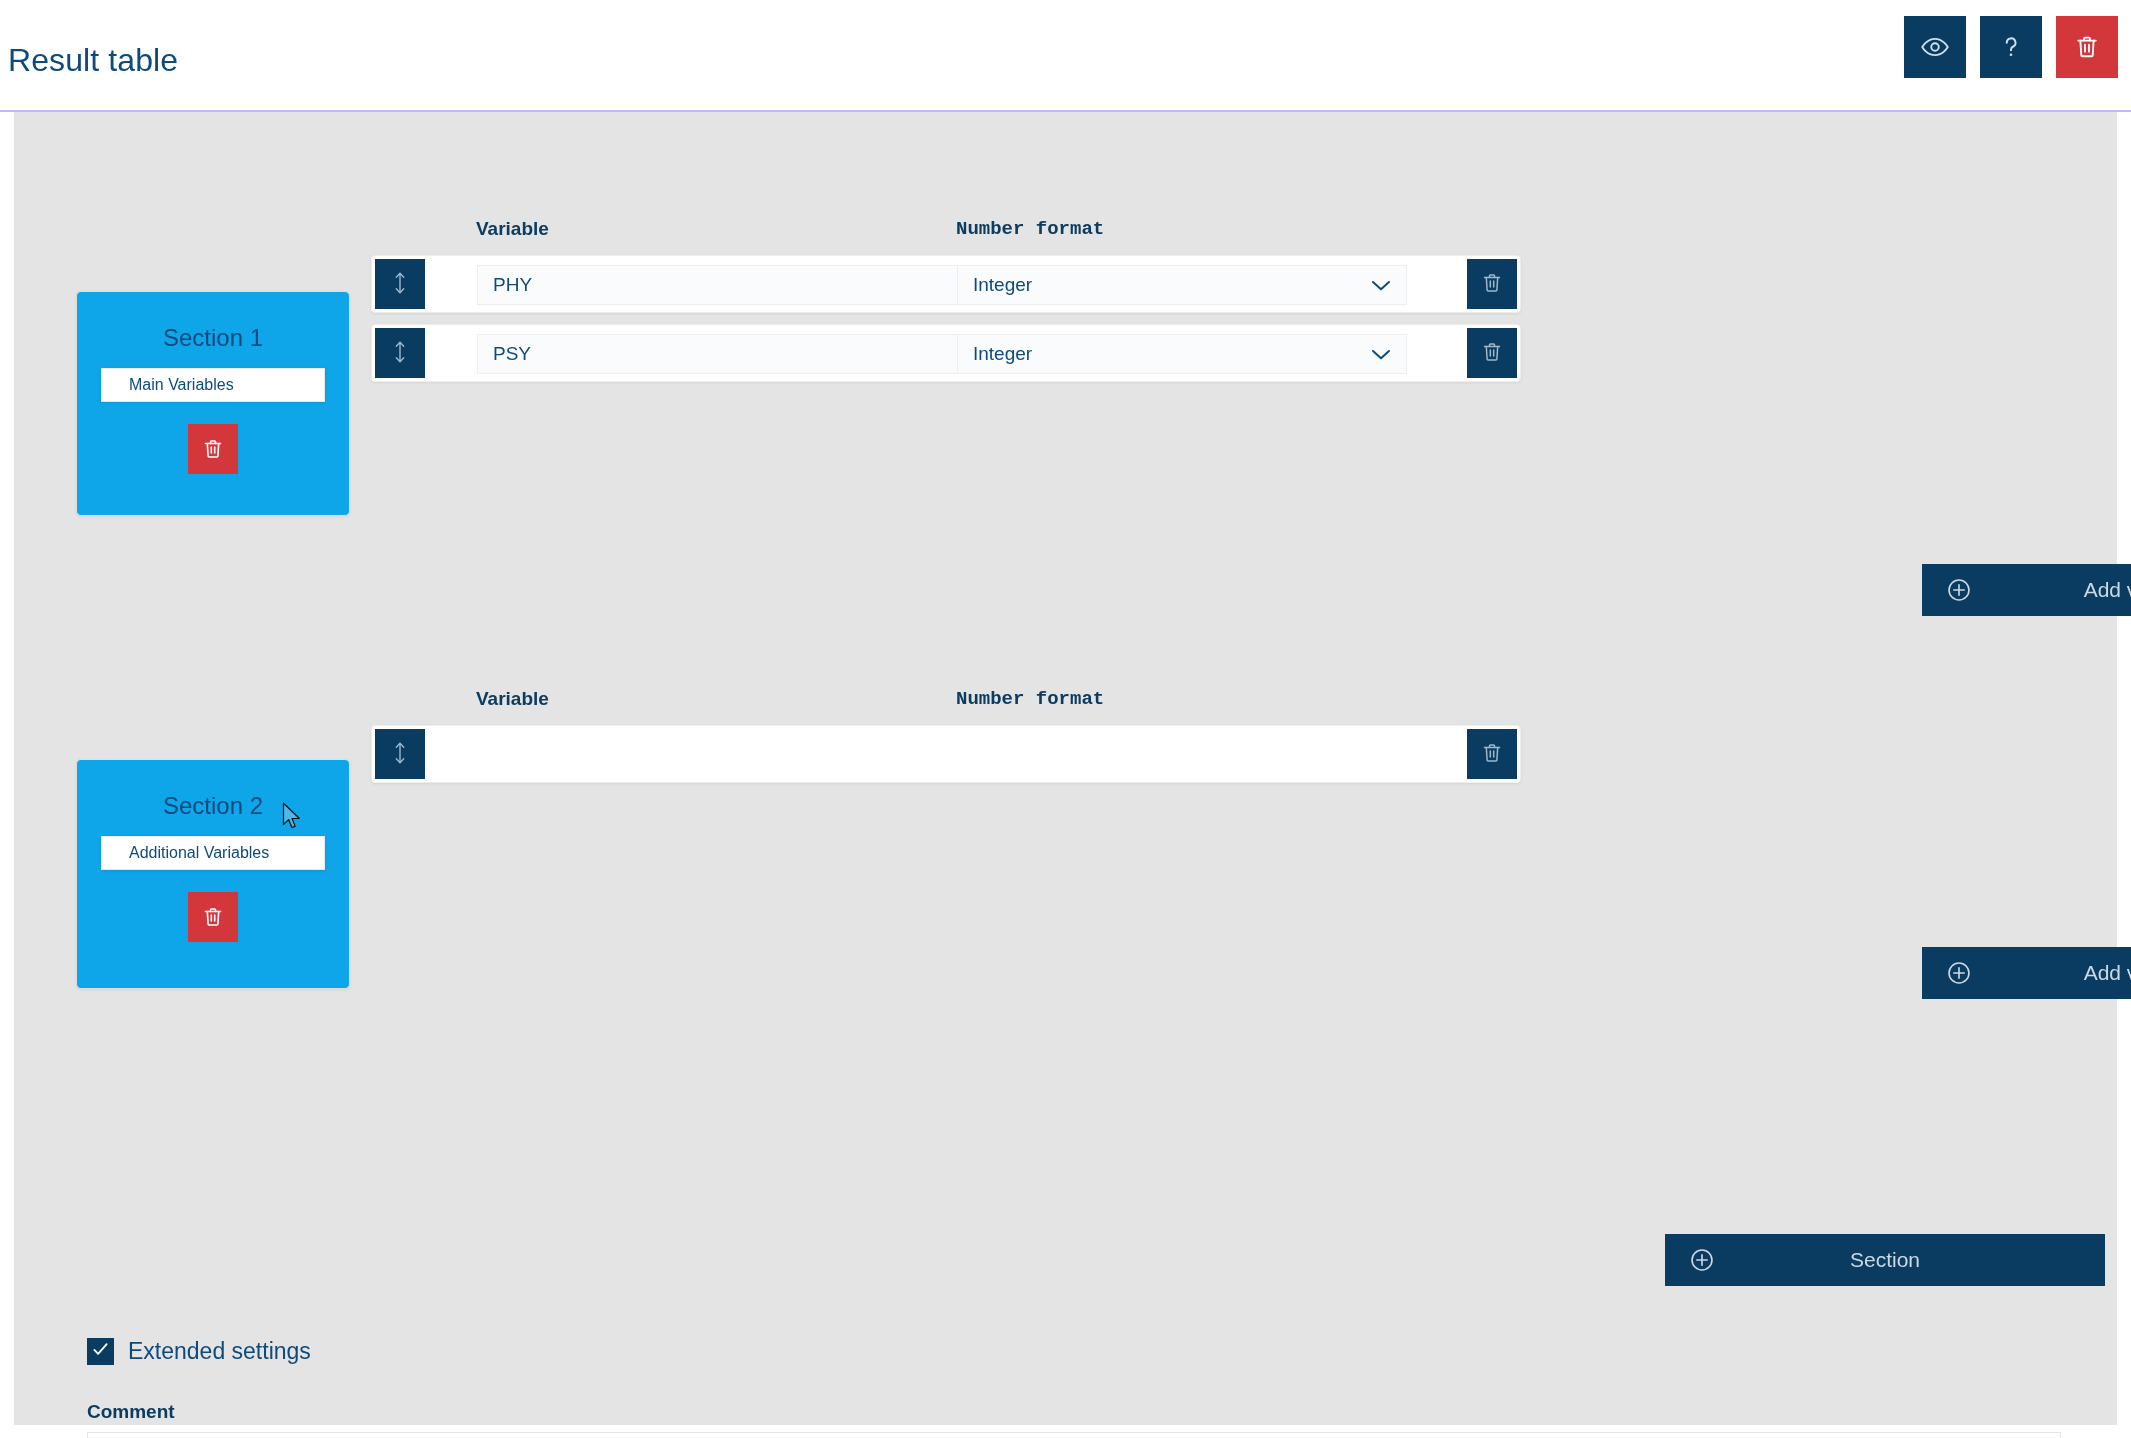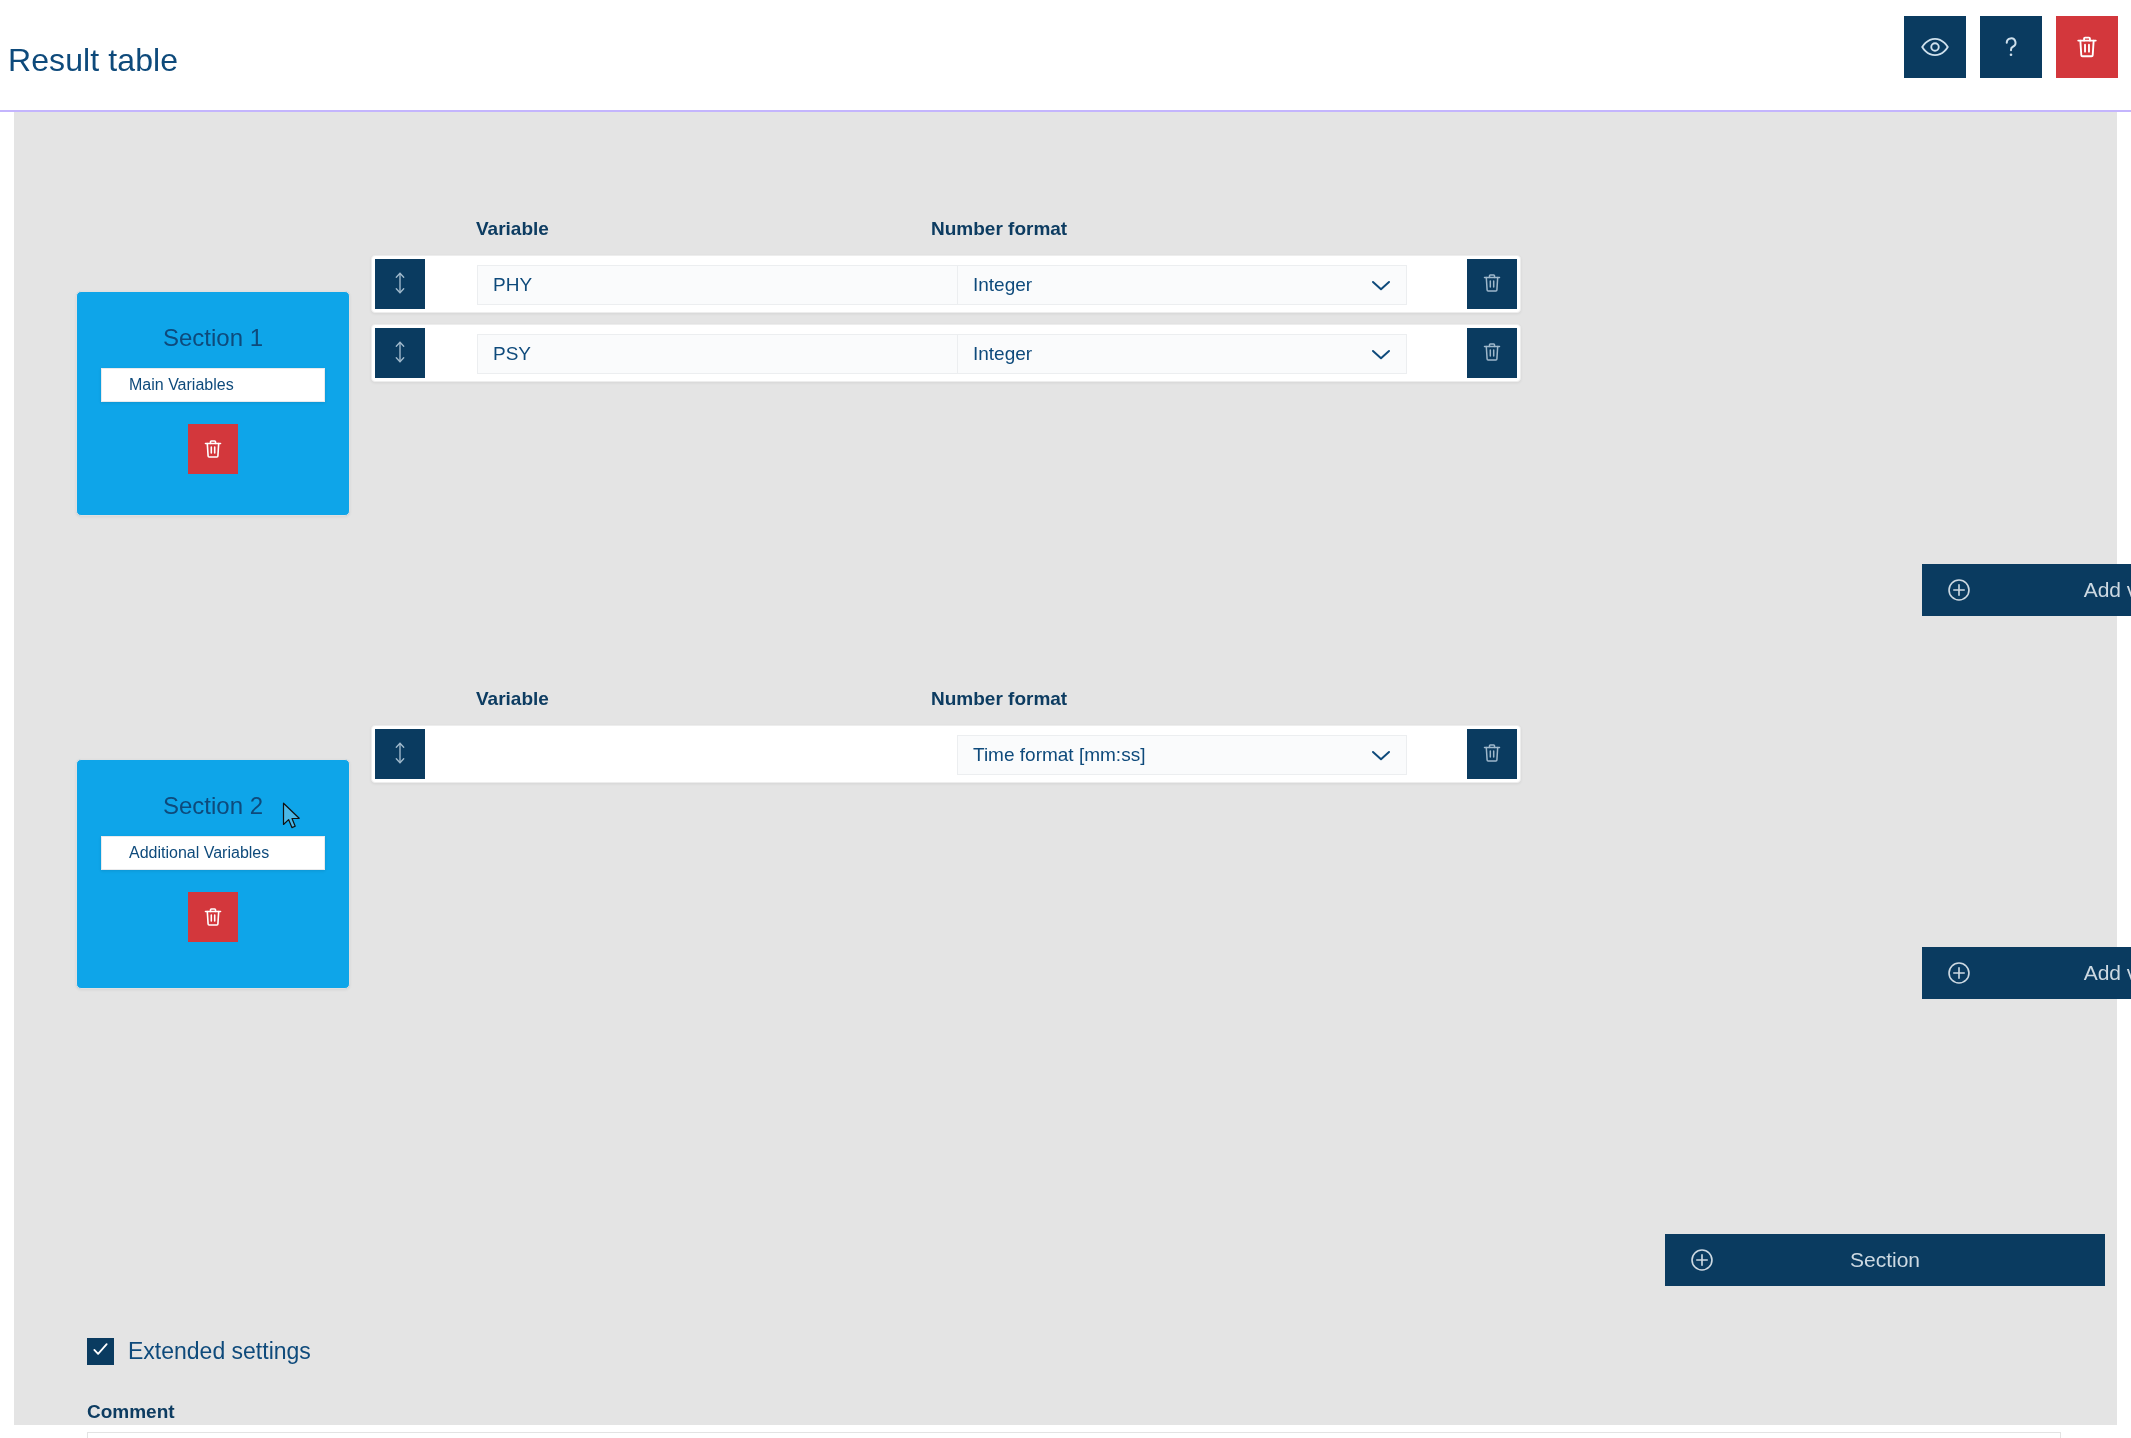--- a/index.html
+++ b/index.html
@@ -133,21 +133,21 @@
     height: 24px;
   }
   .col-head {
     position: absolute;
     font-size: 19px;
     font-weight: bold;
     color: #0d3c61;
     white-space: nowrap;
   }
   .col-head.variable { left: 0; }
-  .col-head.numfmt   { left: 455px; }
+  .col-head.numfmt   { left: 480px; font-family: Liberation Mono, monospace; }
 
   
   .var-rows { position: absolute; left: 300px; }
   .var-row {
     position: relative;
     width: 1150px;
     height: 58px;
     background: #ffffff;
     border: 1px solid #ededed;
     border-radius: 4px;
@@ -459,28 +459,20 @@
         <div class="var-row">
           <button class="drag-handle">
             <span>
               <svg width="20" height="26" viewBox="0 0 20 26" fill="none" stroke="#9fb8cb" stroke-width="1.4" stroke-linecap="round" stroke-linejoin="round">
                 <path d="M10 3.5v19"></path>
                 <path d="M6.3 7.2 10 3.3l3.7 3.9"></path>
                 <path d="M6.3 18.8 10 22.7l3.7-3.9"></path>
               </svg>
             </span>
           </button>
-          <div class="sel numfmt-sel">
-            <span class="sel-val">Time format [mm:ss]</span>
-            <span class="chev">
-              <svg width="20" height="13" viewBox="0 0 20 13" fill="none" stroke="#0e4a7b" stroke-width="2" stroke-linecap="round" stroke-linejoin="round">
-                  <path d="M2 3l8 7.2L18 3"></path>
-                </svg>
-            </span>
-          </div>
           <button class="row-del">
             <span>
               <svg width="24" height="24" viewBox="0 0 24 24" fill="none" stroke="#9fb8cb" stroke-width="1.5" stroke-linecap="round" stroke-linejoin="round">
                 <path d="M4.5 6.5h15"></path>
                 <path d="M9.5 6.5V4.8a.8.8 0 0 1 .8-.8h3.4a.8.8 0 0 1 .8.8v1.7"></path>
                 <path d="M6.3 6.5 7.1 19a1 1 0 0 0 1 .95h7.8a1 1 0 0 0 1-.95l.8-12.5"></path>
                 <path d="M10.3 10v6M13.7 10v6"></path>
               </svg>
             </span>
           </button>

